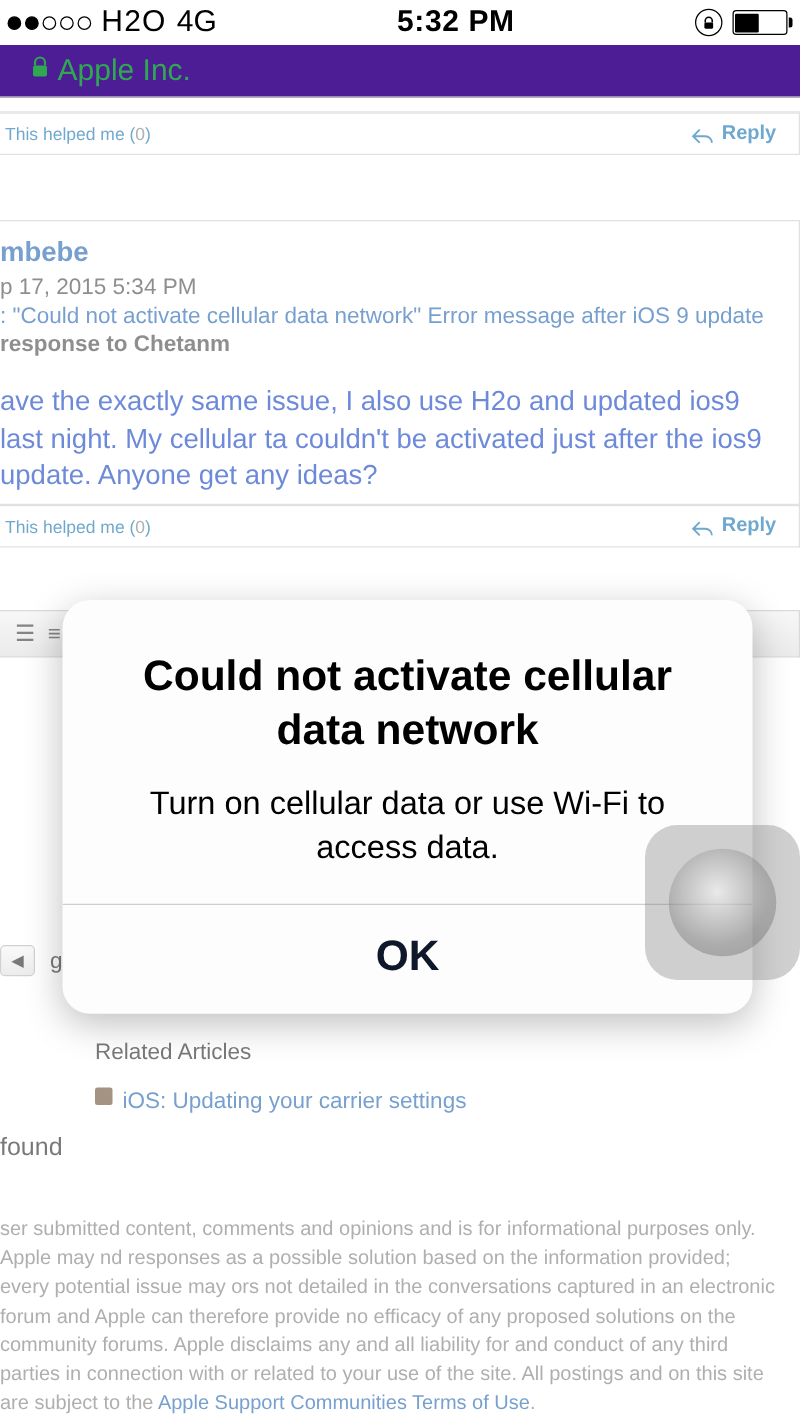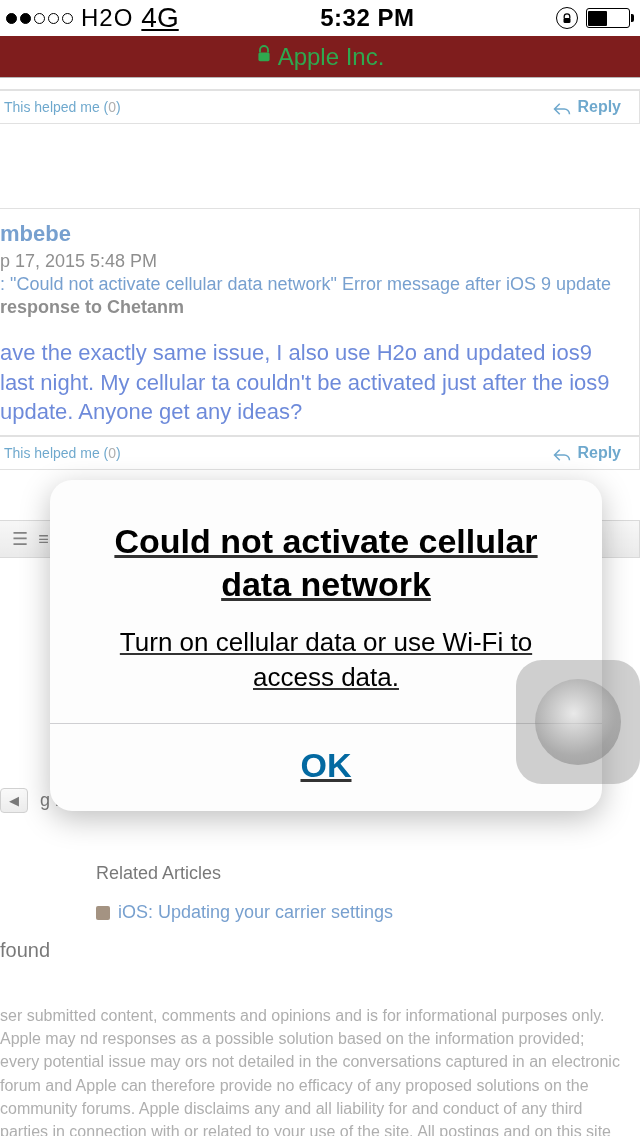--- a/index.html
+++ b/index.html
@@ -4,66 +4,66 @@
 <style>
   * { margin: 0; padding: 0; box-sizing: border-box; }
   html, body { width: 640px; height: 1136px; overflow: hidden; font-family: -apple-system, "Helvetica Neue", Helvetica, Arial, sans-serif; background: #fff; }
   
   .status-bar { height: 36px; display: flex; align-items: center; justify-content: space-between; padding: 0 10px 0 6px; font-size: 22px; color: #000; }
   .status-left, .status-right { display: flex; align-items: center; gap: 8px; }
   .signal-dots { display: flex; gap: 3px; align-items: center; }
   .dot { width: 11px; height: 11px; border: 1.5px solid #000; border-radius: 50%; }
   .dot.filled { background: #000; }
   .carrier { font-size: 24px; letter-spacing: 1px; }
-  .net-type { font-size: 28px; text-decoration: underline; }
+  .net-type { font-size: 24px; }
   .status-time { font-size: 24px; font-weight: 600; letter-spacing: 0.5px; }
   .lock-rotation { width: 22px; height: 22px; border: 1.8px solid #000; border-radius: 50%; display:flex; align-items:center; justify-content:center; font-size:11px;}
   .battery { width: 44px; height: 20px; border: 1.8px solid #000; border-radius: 3px; position: relative; }
   .battery::after { content:""; position:absolute; right:-5px; top:5px; width:3px; height:8px; background:#000; border-radius:0 2px 2px 0;}
   .battery-fill { position:absolute; left:1.5px; top:1.5px; bottom:1.5px; width: 45%; background:#000; border-radius:1px;}
   
-  .safari-bar { height: 42px; display:flex; align-items:center; justify-content:center; gap:6px; border-bottom:1px solid #b7b7b7; background:#7f1d1d; }
+  .safari-bar { height: 42px; display:flex; align-items:center; gap:6px; border-bottom:1px solid #b7b7b7; background:#4c1d95;padding-left:24px; }
   .safari-lock { color:#2fa84f; font-size:19px; }
   .safari-title { color:#2fa84f; font-size:24px; }
   
   .page { position:relative; height: calc(1136px - 36px - 42px); overflow:hidden; color:#333; }
   .post-footer { display:flex; justify-content:space-between; align-items:center; padding: 6px 18px 6px 4px; border:1px solid #d9d9d9; border-left:none; height:34px; font-size:14px; color:#1b7fbf; }
   .post-footer .cnt { color:#888; }
   .reply { display:flex; align-items:flex-end; gap:6px; font-size:16px; font-weight:600; }
   .reply svg { width:18px; height:14px; }
   .gap { height:52px; }
-  .post { border:1px solid #d9d9d9; border-left:none; padding: 12px 16px 8px 0; margin-top: 32px; }
+  .post { border:1px solid #d9d9d9; border-left:none; padding: 12px 16px 8px 0; }
   .username { color:#2b71c2; font-size:22px; font-weight:600; }
   .timestamp { color:#555; font-size:18px; margin-top:4px; }
   .subject { color:#2b71c2; font-size:18px; margin-top:2px; }
   .in-response { color:#555; font-size:18px; margin-top:2px;font-weight:bold; }
   .body-text { color:#1d4ed8; font-size:22px; margin-top:20px; line-height:1.35; }
   .edit-row { display:flex; justify-content:flex-end; align-items:center; gap:4px; margin-top:12px; font-size:14px; color:#2b71c2; border-top:1px solid #eee; padding-top:6px;}
   .edit-row svg{width:14px;height:14px;}
   .toolbar { margin-top:50px; height:38px; border:1px solid #ccc; border-left:none; background:linear-gradient(#fafafa,#e7e7e7); display:flex; align-items:center; padding-left:12px; gap:10px;}
   .toolbar span{ font-size:18px; color:#444;}
   .pager-row { display:flex; align-items:center; gap:12px; margin-top:230px; padding-left:0;}
   .pager-btn { border:1px solid #bfbfbf; background:linear-gradient(#fff,#e9e9e9); border-radius:4px; padding:4px 8px; font-size:13px;}
   .pager-txt{ font-size:18px; color:#333;}
-  .related { margin-top:50px; padding-left:96px;}
+  .related { margin-top:50px; padding-left:76px;}
   .related h4{ font-size:18px; color:#333; font-weight:400; margin-bottom:18px;}
-  .related-link{ display:flex; align-items:center; gap:8px; color:#2b71c2; font-size:18px;}
+  .related-link{ display:flex; gap:8px; color:#2b71c2; font-size:18px;}
   .related-link .doc-ico{width:14px;height:14px;background:#7a5c3e;border-radius:2px;}
   .more-like{ font-size:20px; color:#333; margin-top:16px;}
   .legal { margin-top:42px; font-size:16px; color:#888; line-height:1.45; padding-right:16px;}
   .legal a{ color:#2b71c2; text-decoration:none;}
   
   .dim { position:absolute; inset:0; background:rgba(255,255,255,0.35);}
   .page-wrap{ filter: grayscale(0.08) brightness(0.97);}
-  .alert { position:absolute; left:50px; right:38px; top:402px; background:#fdfdfd; border-radius:22px; box-shadow:0 8px 30px rgba(0,0,0,0.25); overflow:hidden;text-decoration:underline;}
+  .alert { position:absolute; left:50px; right:38px; top:402px; background:#fdfdfd; border-radius:22px; box-shadow:0 8px 30px rgba(0,0,0,0.25); overflow:hidden;}
   .alert-body{ padding:40px 26px 28px; text-align:center;}
   .alert-title{ font-size:34px; font-weight:600; color:#000; line-height:1.25;}
   .alert-msg{ font-size:26px; color:#000; margin-top:20px; line-height:1.35;}
   .alert-sep{ height:1px; background:#cfcfd2;}
-  .alert-btn{ text-align:center; padding:22px 0 26px; font-size:34px; font-weight:600; color:#0369a1; }
+  .alert-btn{ text-align:center; padding:22px 0 26px; font-size:34px; font-weight:600; color:#0f172a; }
   
   .assistive { position:absolute; right:0; top:582px; width:124px; height:124px; border-radius:26px; background:rgba(120,120,120,0.35); display:flex; align-items:center; justify-content:center;}
   .assistive .outer{ width:86px;height:86px;border-radius:50%;background:radial-gradient(circle at 45% 40%, rgba(255,255,255,0.55), rgba(120,120,120,0.4) 60%, rgba(80,80,80,0.4));}
 </style>
 </head>
 <body>
 
 <div class="status-bar">
   <div class="status-left">
     <div class="signal-dots">
@@ -113,21 +113,21 @@
             <path d="M9 2 L2 9 L9 16 M2 9 H15 a7 7 0 0 1 7 7" fill="none" stroke="#1b7fbf" stroke-width="2"></path>
           </svg>
         <span>Reply</span>
       </span>
     </div>
 
     <div class="gap"></div>
 
     <div class="post">
       <div class="username">mbebe</div>
-      <div class="timestamp">p 17, 2015 5:48 PM</div>
+      <div class="timestamp">p 17, 2015 5:34 PM</div>
       <div class="subject">: "Could not activate cellular data network" Error message after iOS 9 update</div>
       <div class="in-response">response to Chetanm</div>
       <div class="body-text">ave the exactly same issue, I also use H2o and updated ios9 last night. My cellular ta couldn't be activated just after the ios9 update. Anyone get any ideas?</div>
     </div>
     <div class="post-footer">
       <span>
         <span>This helped me</span> (<span class="cnt">0</span>)
       </span>
       <span class="reply">
         <svg viewBox="0 0 24 18">

